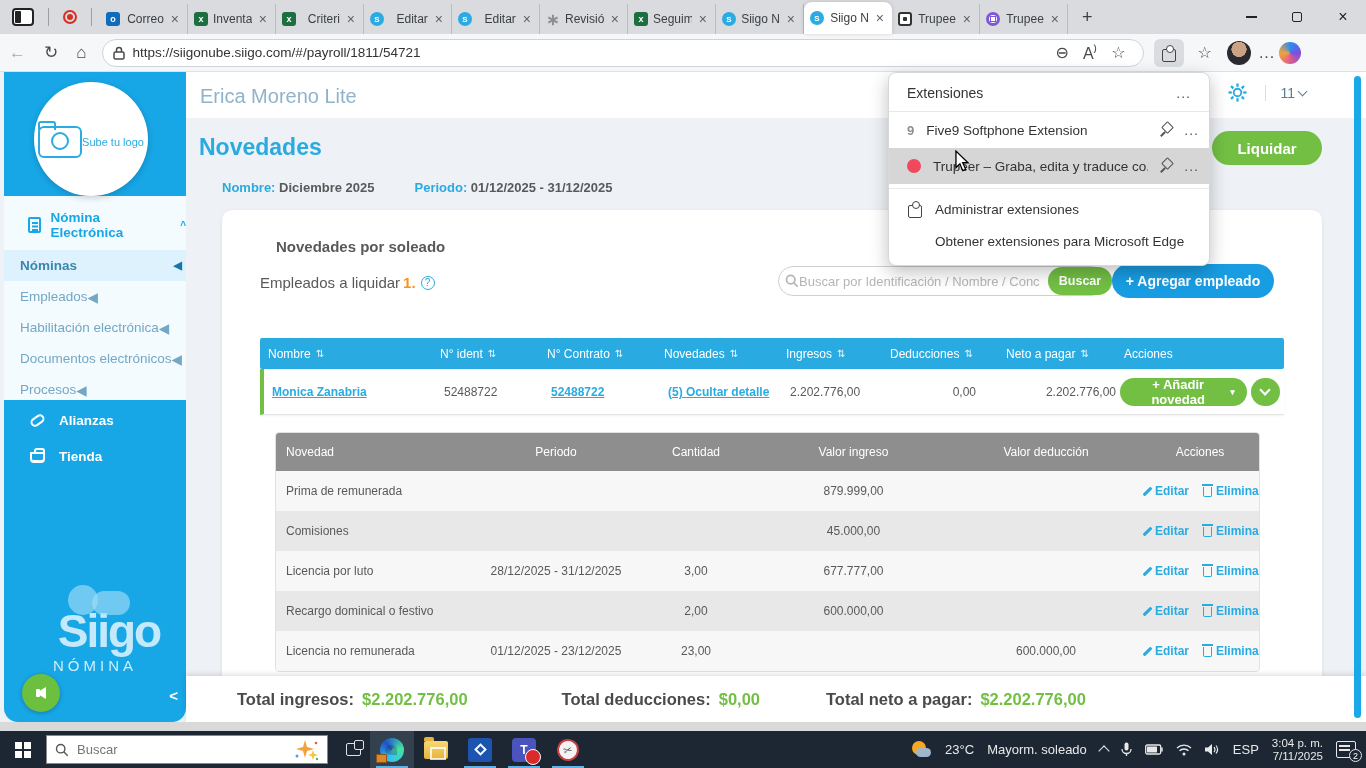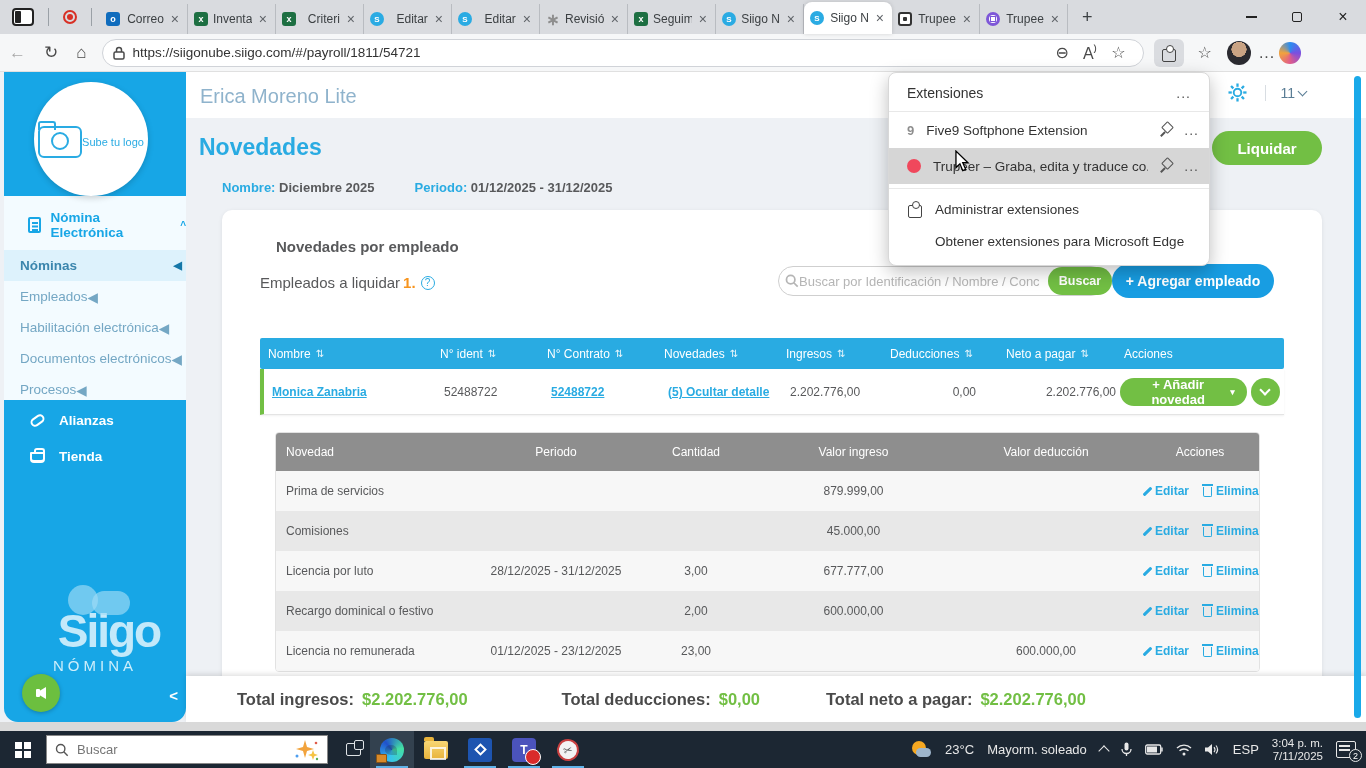--- a/index.html
+++ b/index.html
@@ -401,21 +401,21 @@
       </div>
     </div>
     <div class="pagetitle">Novedades</div>
     <button class="liquidar">Liquidar</button>
     <div class="metarow">
       <span><span class="lbl">Nombre:</span> <span>Diciembre 2025</span></span>
       <span><span class="lbl">Periodo:</span> <span>01/12/2025 - 31/12/2025</span></span>
     </div>
 
     <div class="card">
-      <div class="cardtitle">Novedades por empleado</div>
+      <div class="cardtitle">Novedades por soleado</div>
       <div class="empl-line">
         <span>Empleados a liquidar</span>
         <span class="empl-count">1.</span>
         <span class="helpq">?</span>
       </div>
       <div class="searchwrap">
         <div class="searchpill">
           <svg width="14" height="14" viewBox="0 0 16 16">
               <circle cx="6.5" cy="6.5" r="4.8" fill="none" stroke="#b5b5b5" stroke-width="2"></circle>
               <line x1="10" y1="10" x2="14.5" y2="14.5" stroke="#b5b5b5" stroke-width="2"></line>
@@ -484,21 +484,21 @@
         <div class="dhead">
           <span class="hc">Novedad</span>
           <span class="hc mid">Periodo</span>
           <span class="hc mid">Cantidad</span>
           <span class="hc mid">Valor ingreso</span>
           <span class="hc mid">Valor deducción</span>
           <span class="hc mid">Acciones</span>
         </div>
         <div>
             <div class="drow">
-            <span class="c">Prima de servicios</span>
+            <span class="c">Prima de remunerada</span>
             <span class="c mid"></span>
             <span class="c mid"></span>
             <span class="c mid">879.999,00</span>
             <span class="c mid"></span>
             <span class="c act">
               <a class="lnk">
                   <span class="pencil"></span>
                   <i>Editar</i>
                 </a>
               <a class="lnk">

